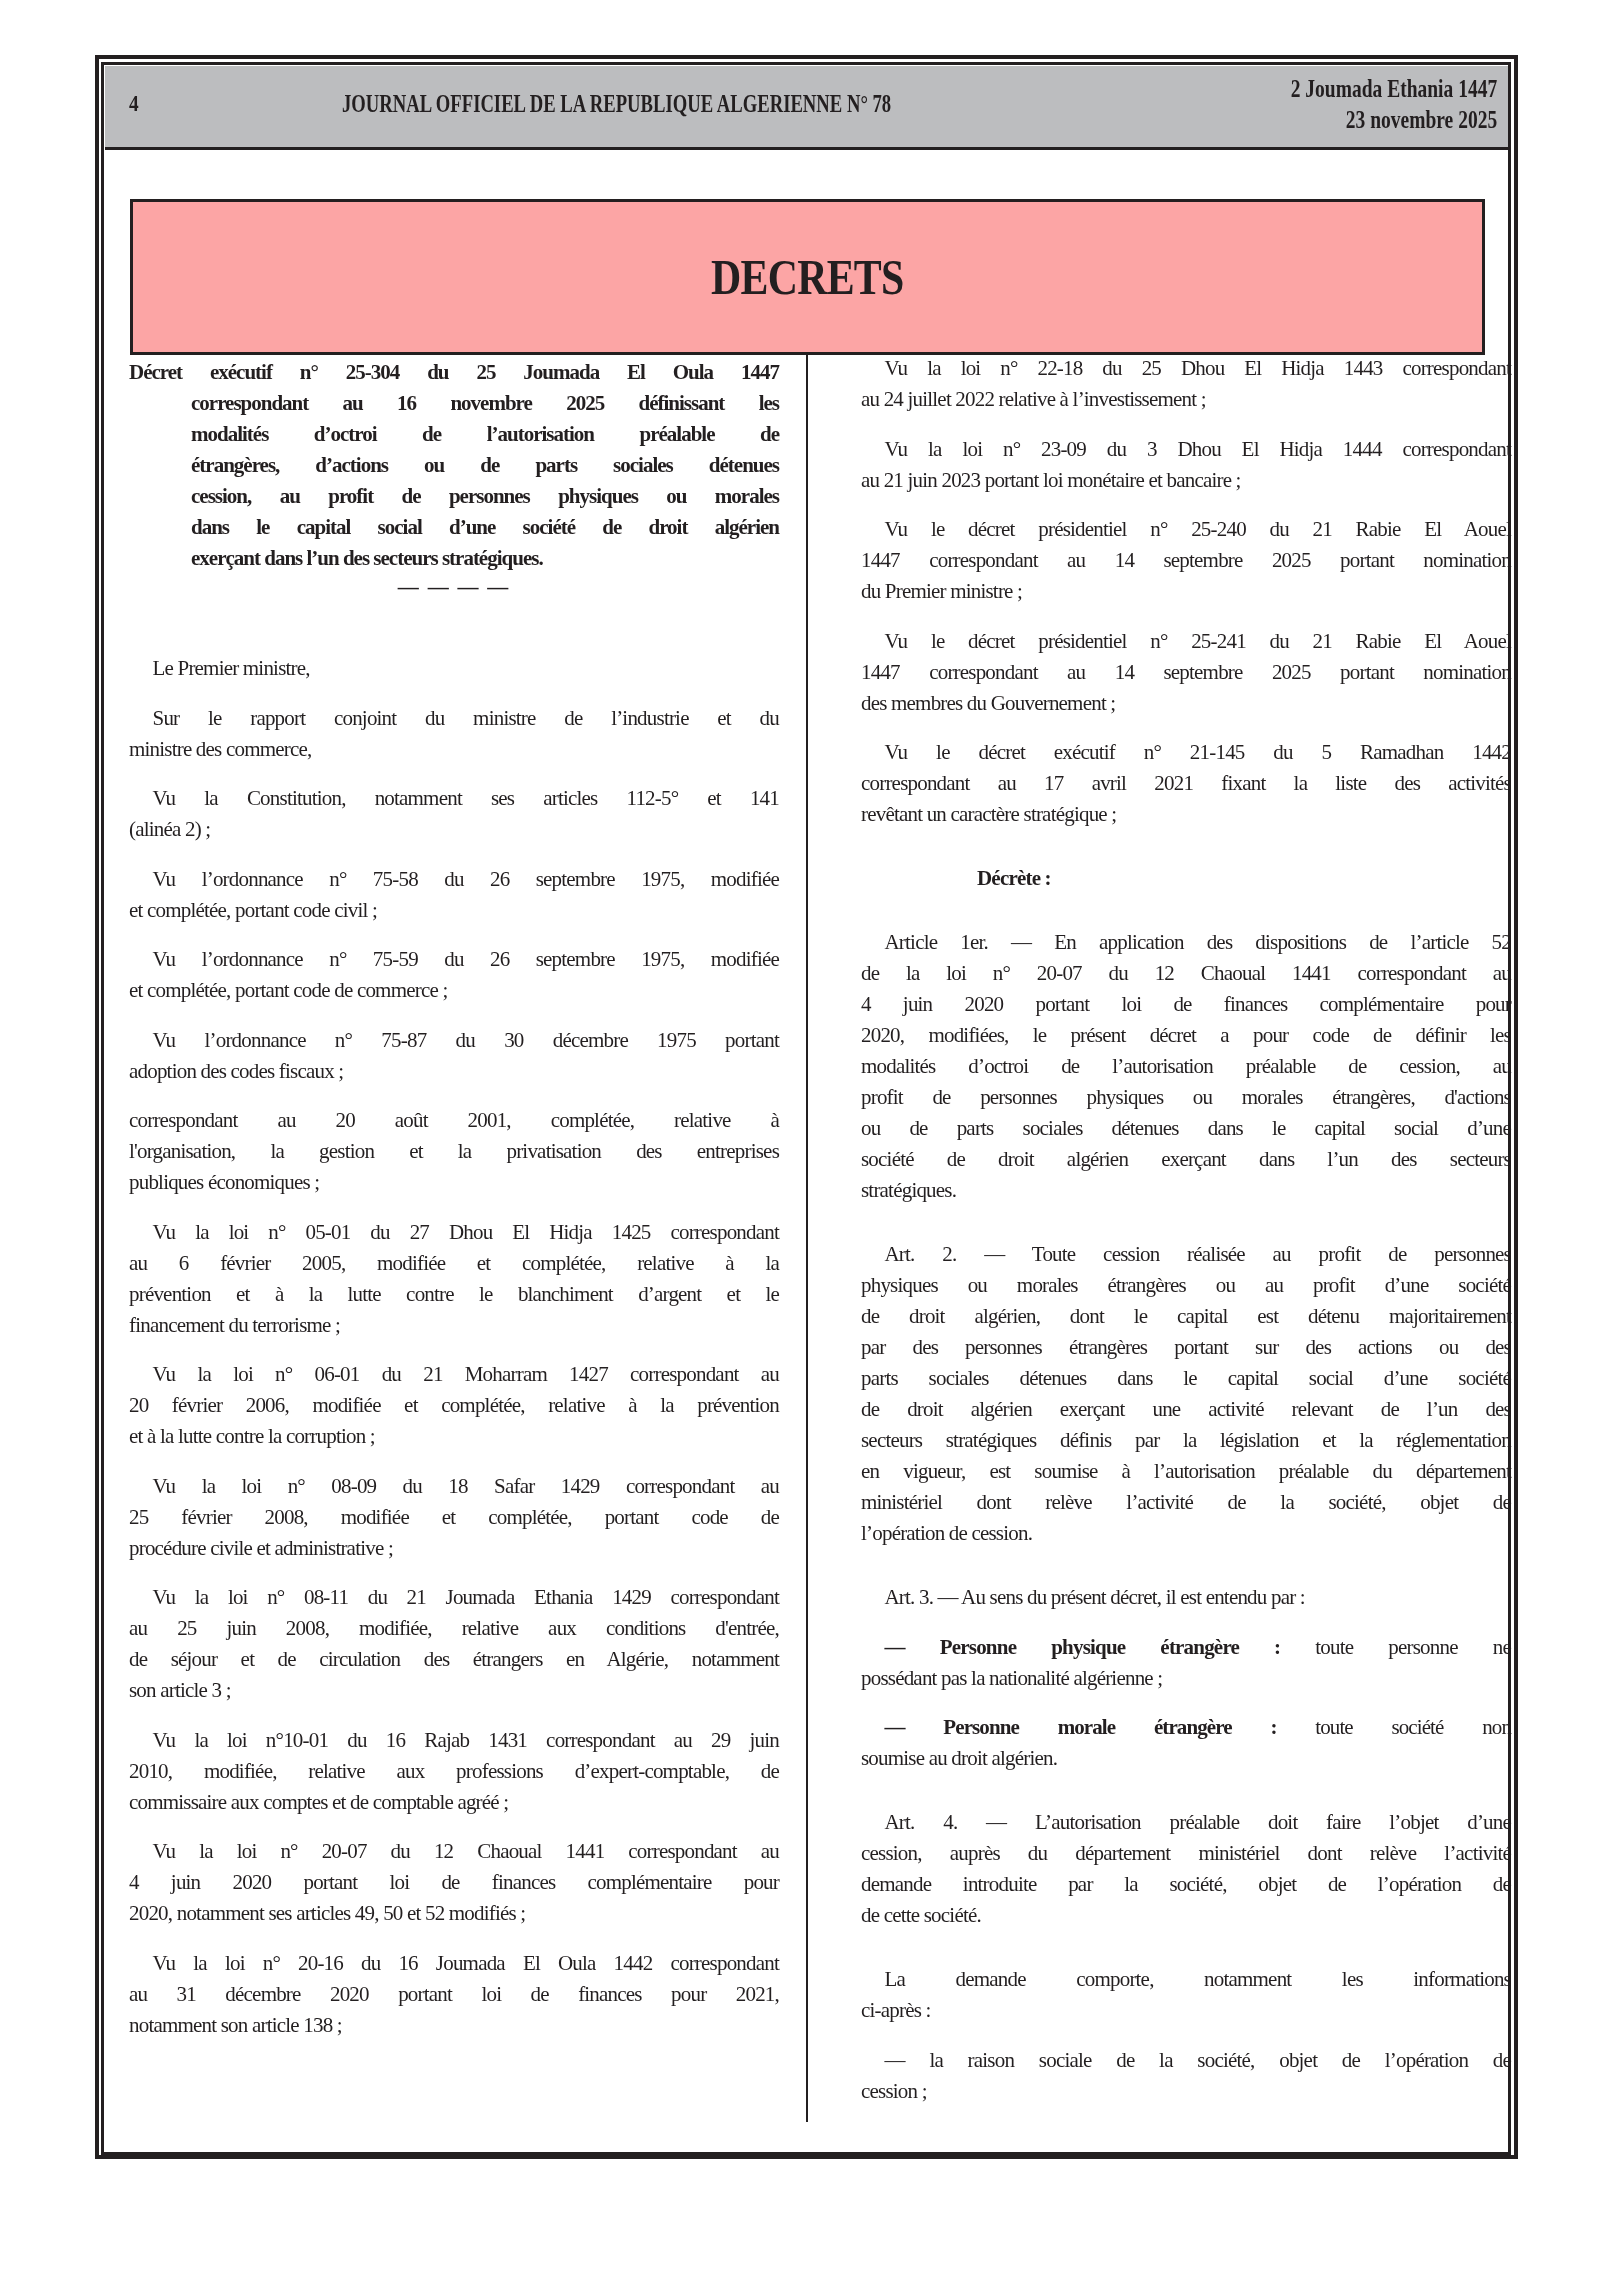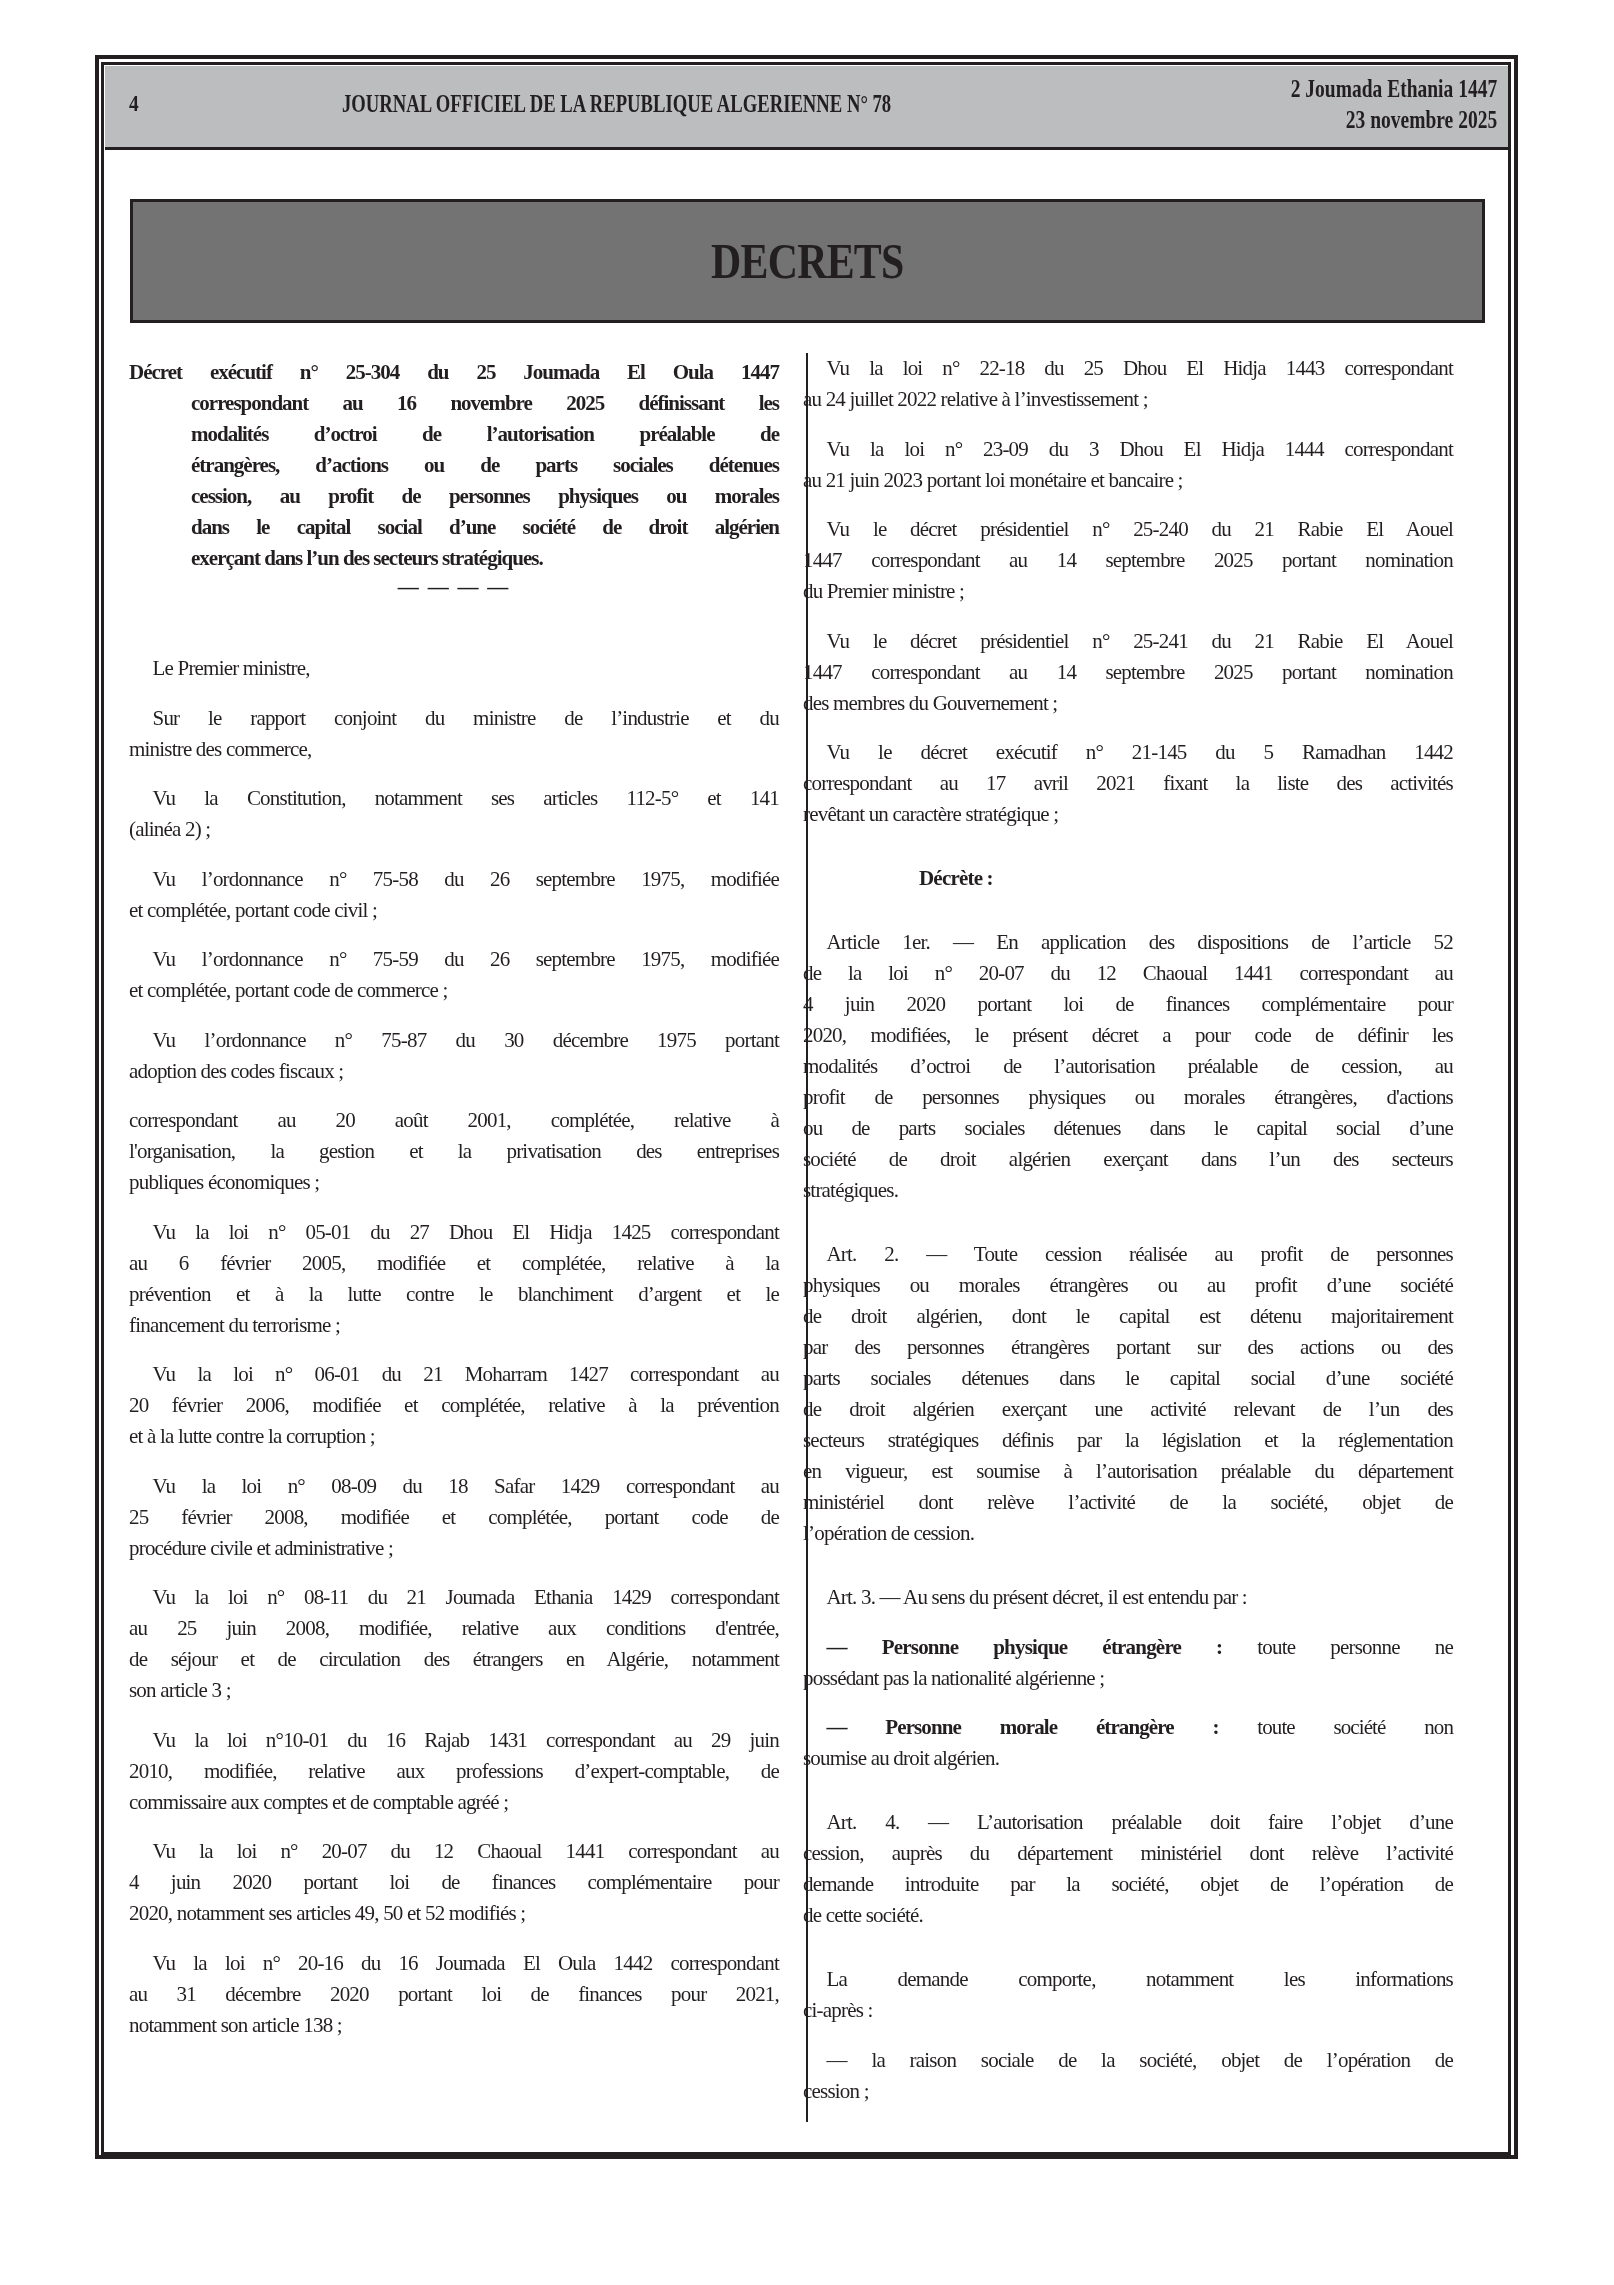--- a/index.html
+++ b/index.html
@@ -11,28 +11,28 @@
                  border: 3.6px solid #231f20; box-sizing: border-box; }
   .running-head { position: absolute; left: 105px; top: 66px; width: 1403px; height: 84px;
                   background: #bcbdbf; border-bottom: 3.6px solid #231f20; box-sizing: border-box; }
   .running-head .pg { position: absolute; left: 23.5px; top: 23.5px; font-size: 23.5px; font-weight: bold;
                       transform: scaleX(0.82); transform-origin: left center; }
   .running-head .title { position: absolute; left: 237px; top: 23.5px; font-size: 24.4px; font-weight: bold;
                          white-space: nowrap; transform: scaleX(0.765); transform-origin: left center; }
   .running-head .dates { position: absolute; right: 11px; top: 7.2px; text-align: right; font-size: 24.4px;
                          font-weight: bold; line-height: 31px; font-family: Liberation Serif, serif; }
   .running-head .dates div { white-space: nowrap; transform: scaleX(0.8); transform-origin: right center; }
-  .section-box { position: absolute; left: 130px; top: 199px; width: 1355px; height: 124px;
-                 background: #737373; border: 3.6px solid #231f20; box-sizing: border-box;
+  .section-box { position: absolute; left: 130px; top: 199px; width: 1355px; height: 156px;
+                 background: #fca5a5; border: 3.6px solid #231f20; box-sizing: border-box;
                  display: flex; align-items: center; justify-content: center; }
   .section-box span { font-size: 51px; font-weight: bold; letter-spacing: -0.9px;
                       transform: scaleX(0.82); display: inline-block; }
   .col { position: absolute; width: 650px; font-size: 21px; line-height: 31px; }
   .col.left { left: 129px; top: 357px; }
-  .col.right { left: 803px; top: 353px; }
+  .col.right { left: 861px; top: 353px; }
   .divider { position: absolute; left: 806px; top: 353px; width: 1.8px; height: 1769px; background: #231f20; }
   .para { margin: 0 0 18.5px 0; }
   .para.gap { margin-top: 33px; }
   .line { white-space: nowrap; text-align: justify; text-align-last: justify; height: 31px;
           letter-spacing: -0.8px; word-spacing: 0; }
   .line.last { text-align-last: left; }
   .line.first { text-indent: 23.5px; }
   .title-block { font-weight: bold; margin-bottom: 0; }
   .title-block .line { letter-spacing: -1px; }
   .title-block .line.hang { padding-left: 62px; }

